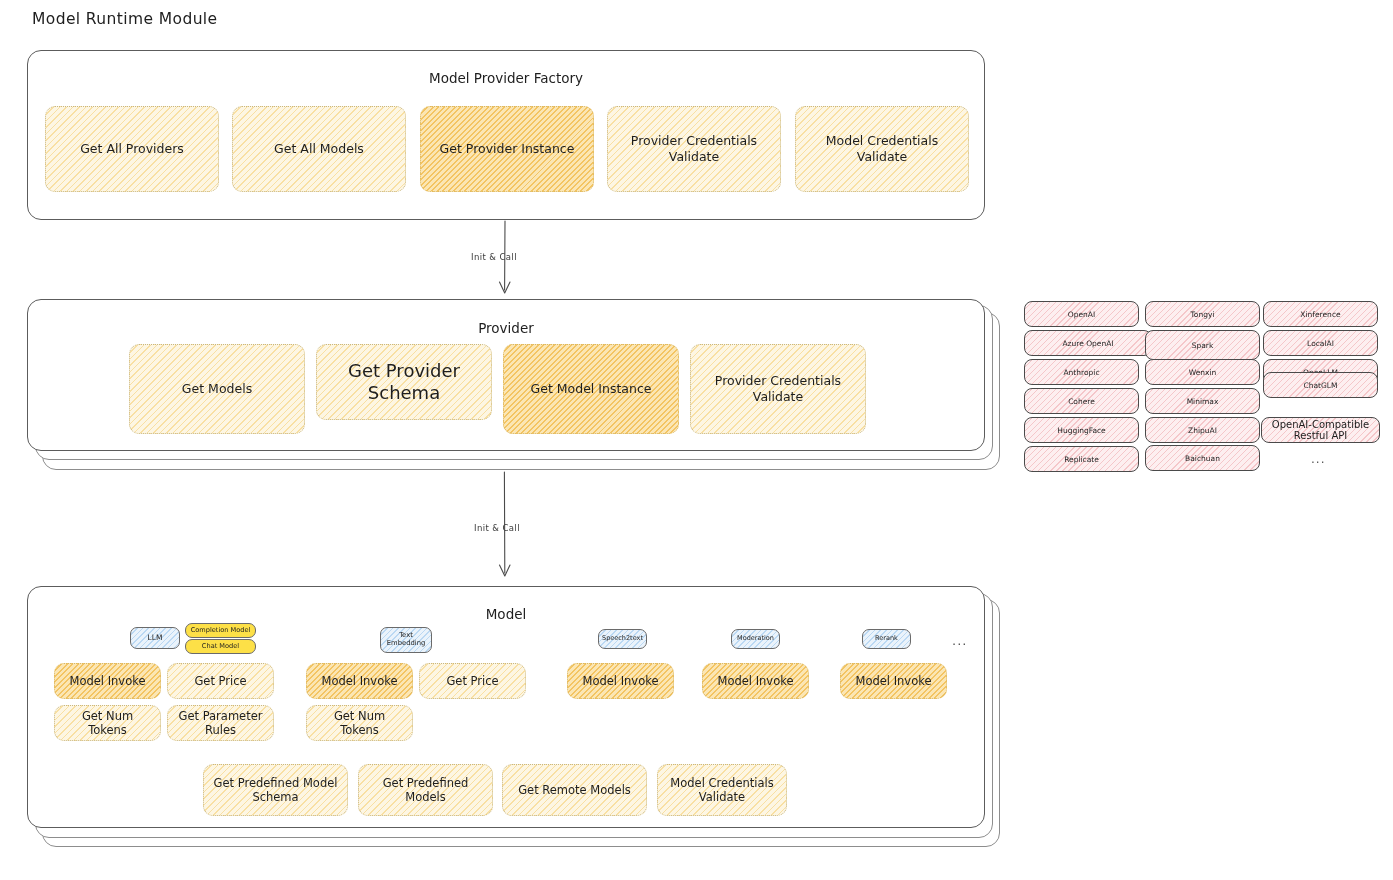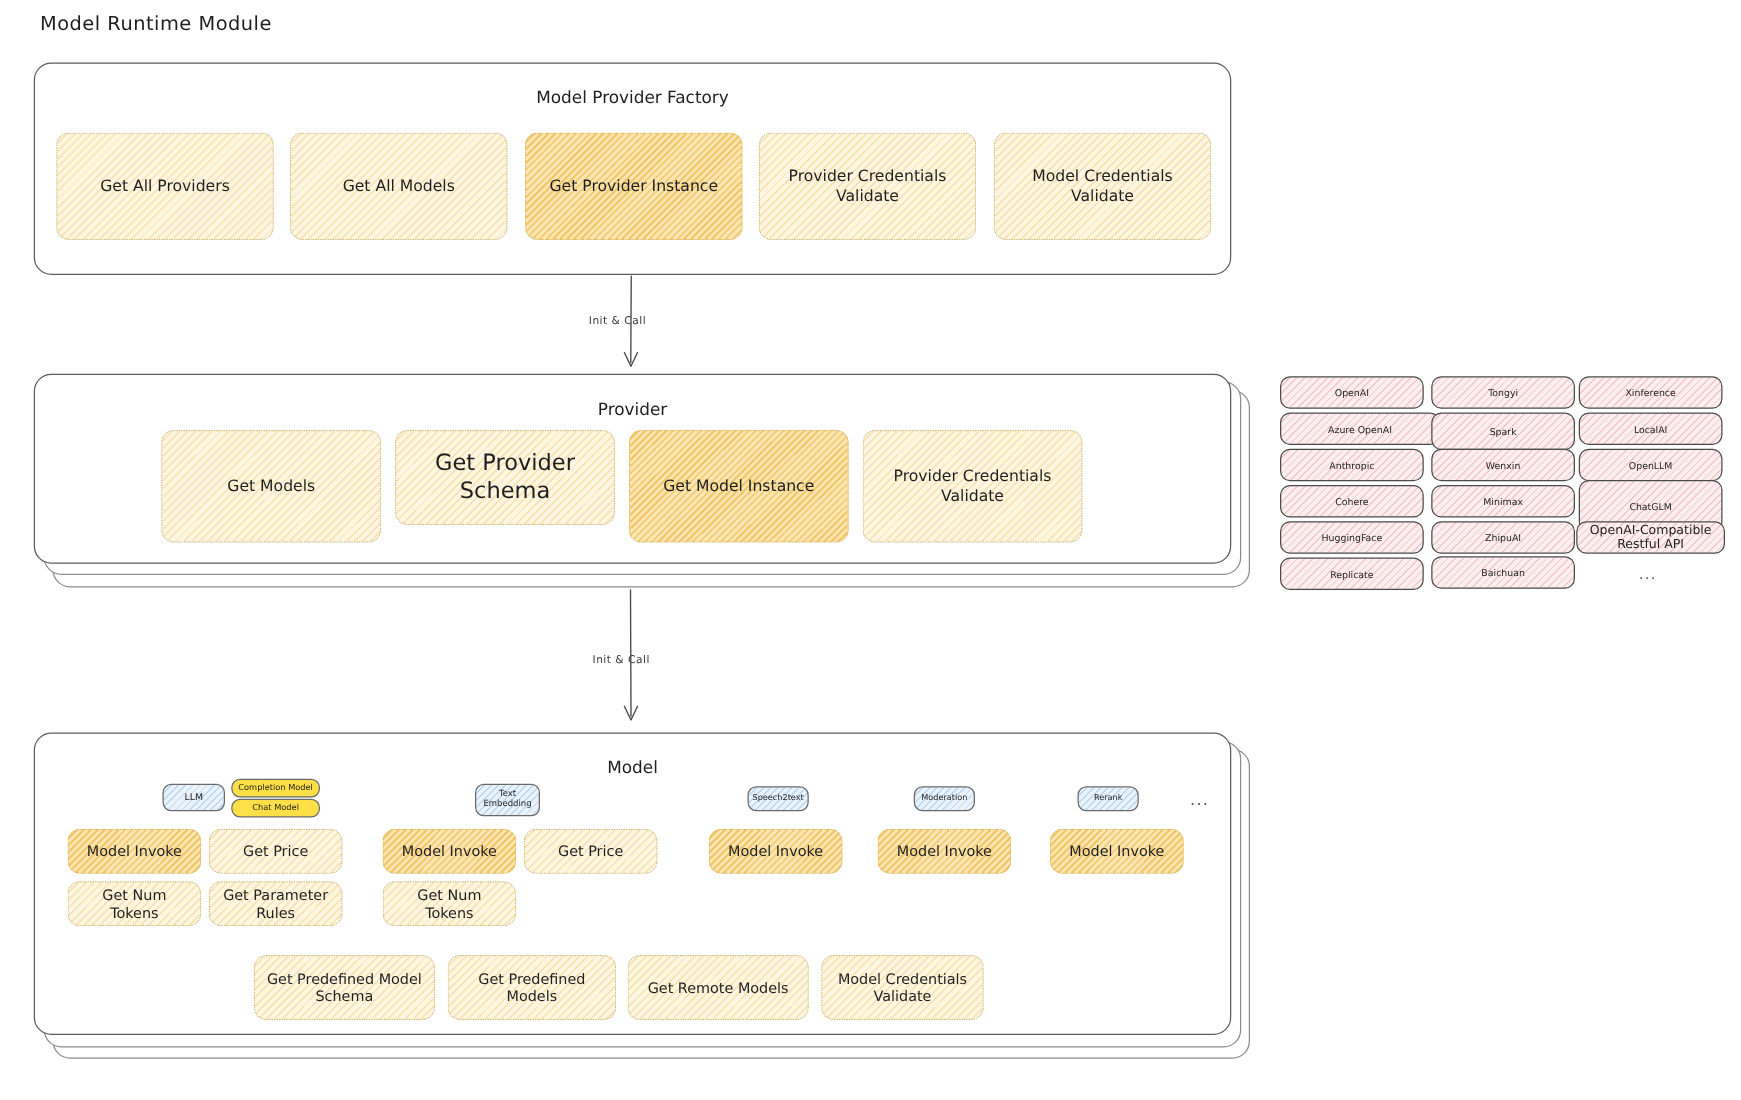--- a/index.html
+++ b/index.html
@@ -234,21 +234,21 @@
 
   <div class="pchip" style="left:1263px; top:301px; width:115px; height:26px; font-size:7.5px;justify-content:center;">
     <span>Xinference</span>
   </div>
   <div class="pchip" style="left:1263px; top:330px; width:115px; height:26px; font-size:7.5px;">
     <span>LocalAI</span>
   </div>
   <div class="pchip" style="left:1263px; top:359px; width:115px; height:26px; font-size:7.5px;">
     <span>OpenLLM</span>
   </div>
-  <div class="pchip" style="left:1263px; top:384px; width:115px; height:42px; font-size:7.5px;">
+  <div class="pchip" style="left:1263px; top:372px; width:115px; height:26px; font-size:7.5px;">
     <span>ChatGLM</span>
   </div>
   <div class="pchip" style="left:1261px; top:417px; width:119px; height:26px; font-size:10px;">
     <span>OpenAI-Compatible Restful API</span>
   </div>
   <div class="ellipsis" style="left:1311px; top:452px; font-size:12px;">...</div>
 
   <svg class="arrow-svg" style="left:492px; top:471px;" width="26" height="112" viewBox="0 0 26 112">
     <path d="M12.4 1 L12.8 102" stroke="#4a4a4a" stroke-width="1.1" fill="none" stroke-linecap="round"></path>
     <path d="M7.5 94 L12.8 105 L18 94" stroke="#4a4a4a" stroke-width="1.1" fill="none" stroke-linecap="round" stroke-linejoin="round"></path>

